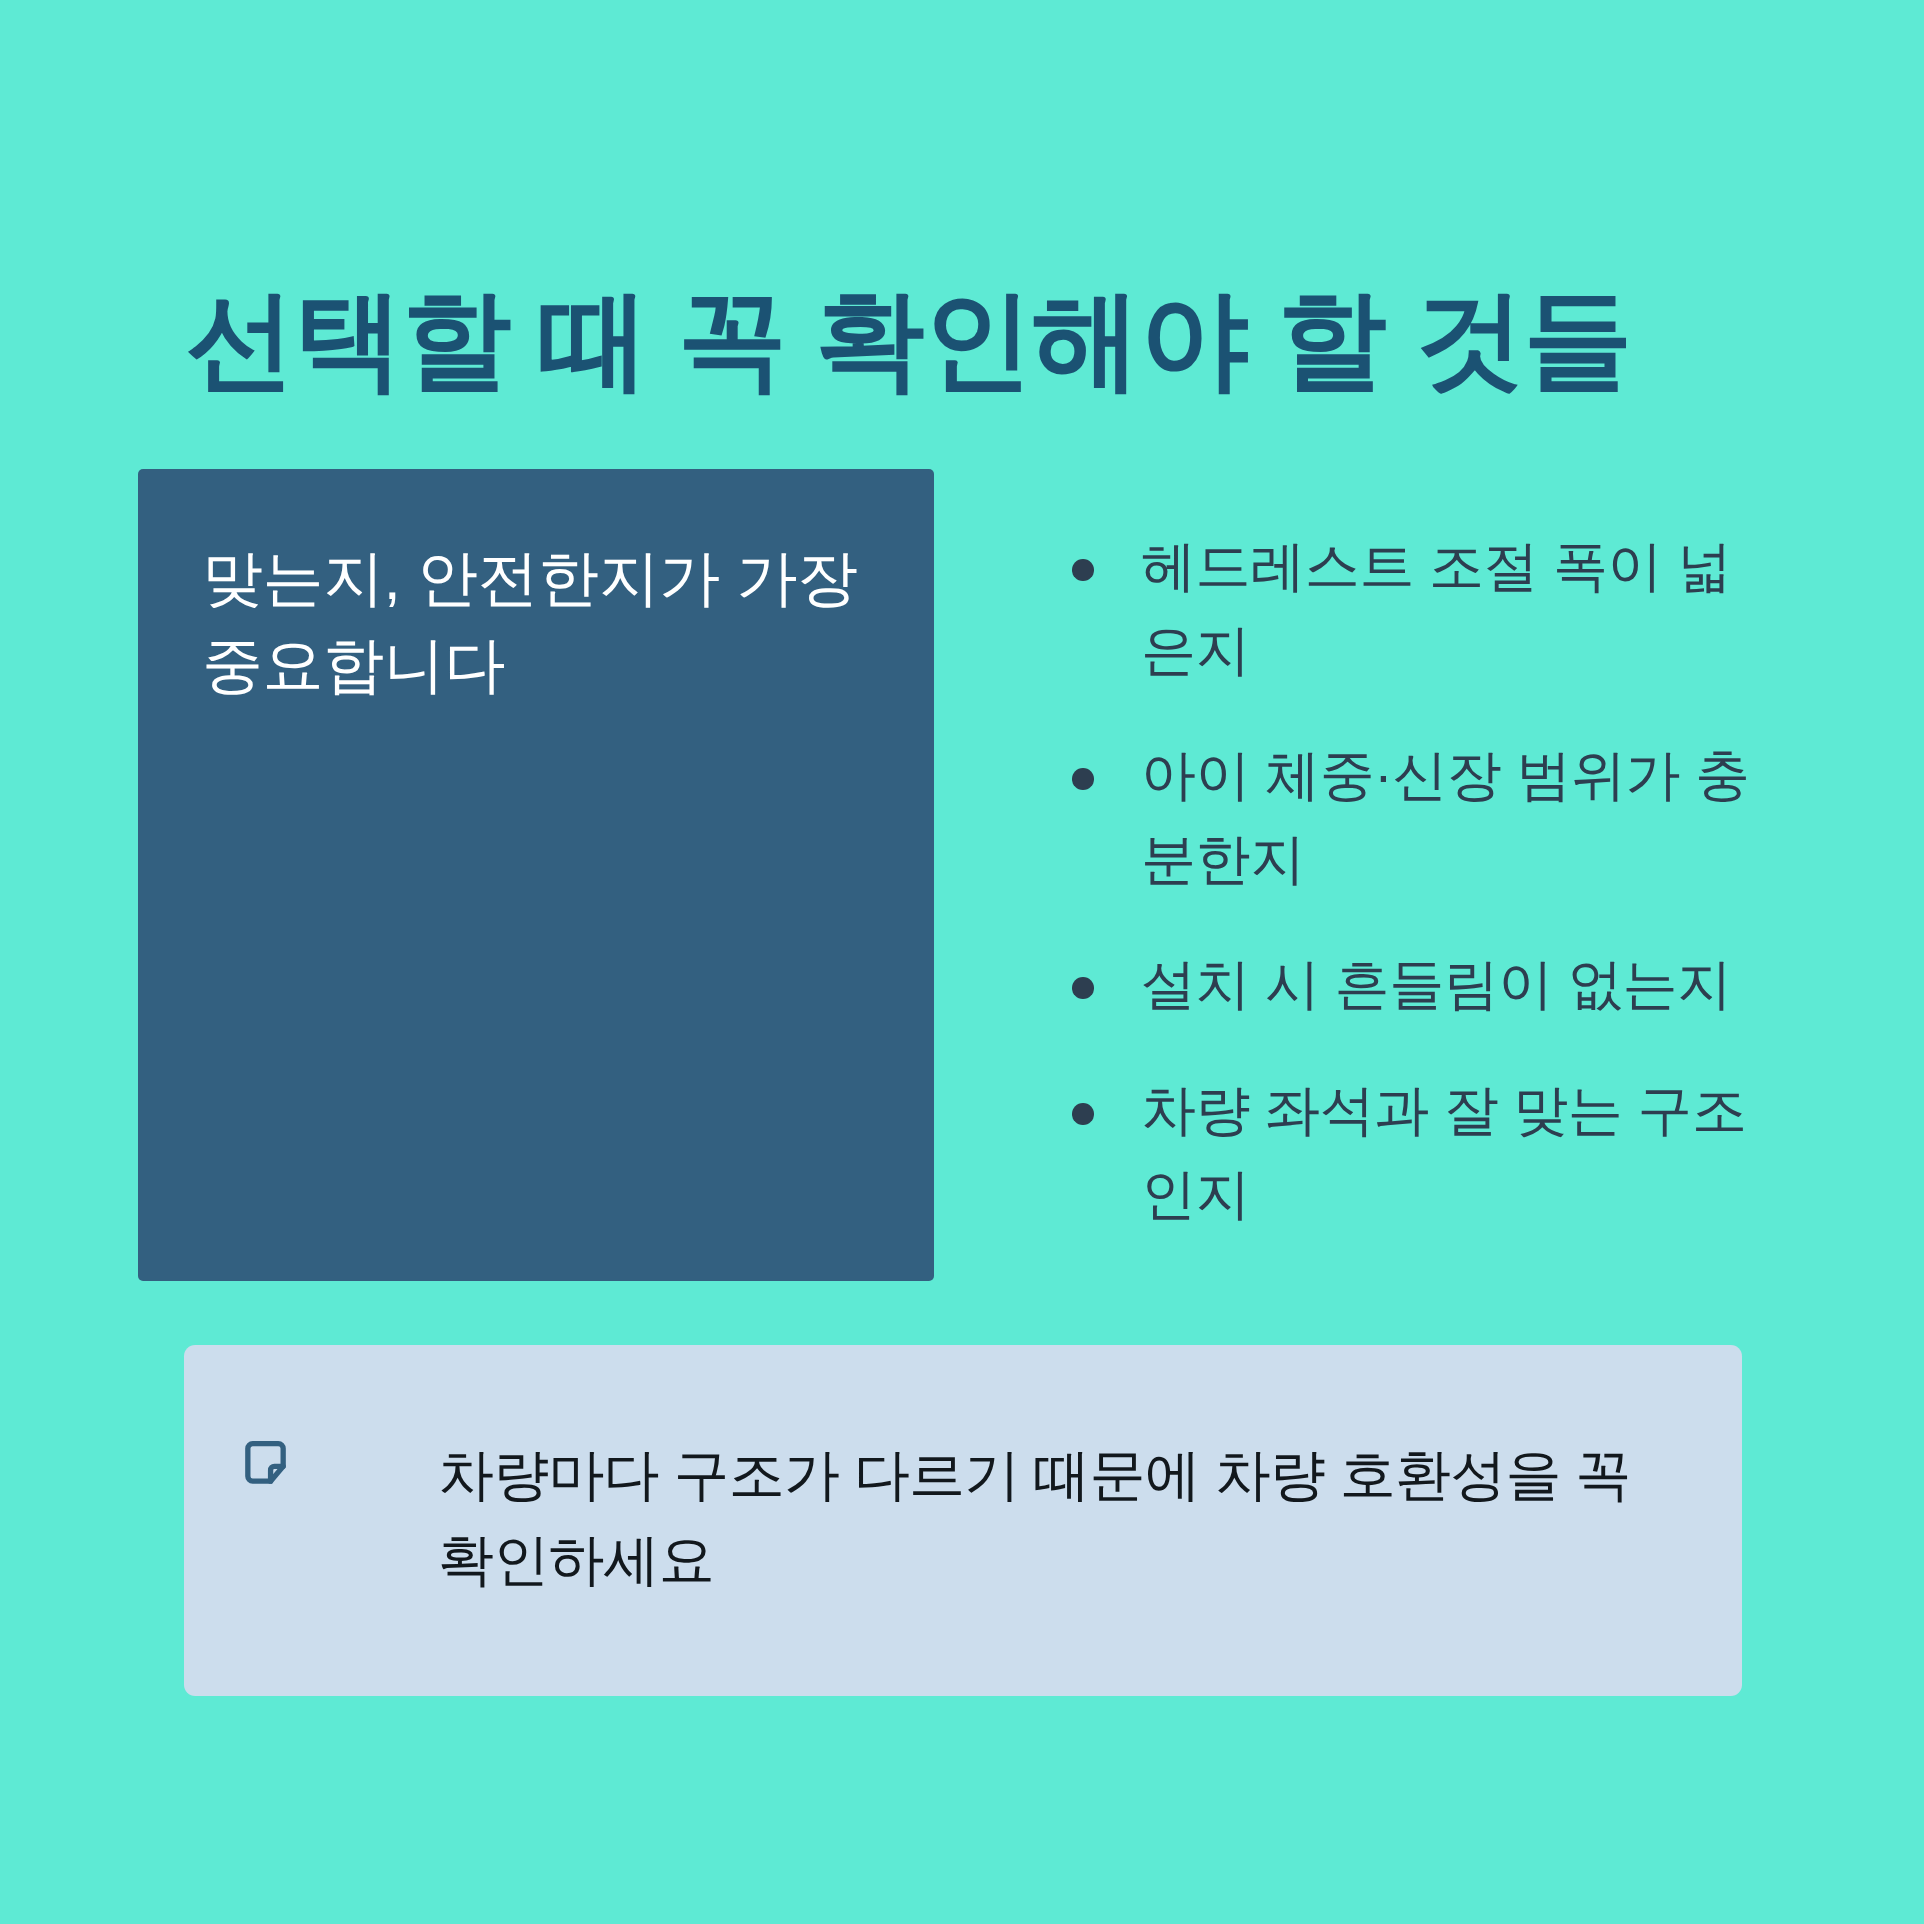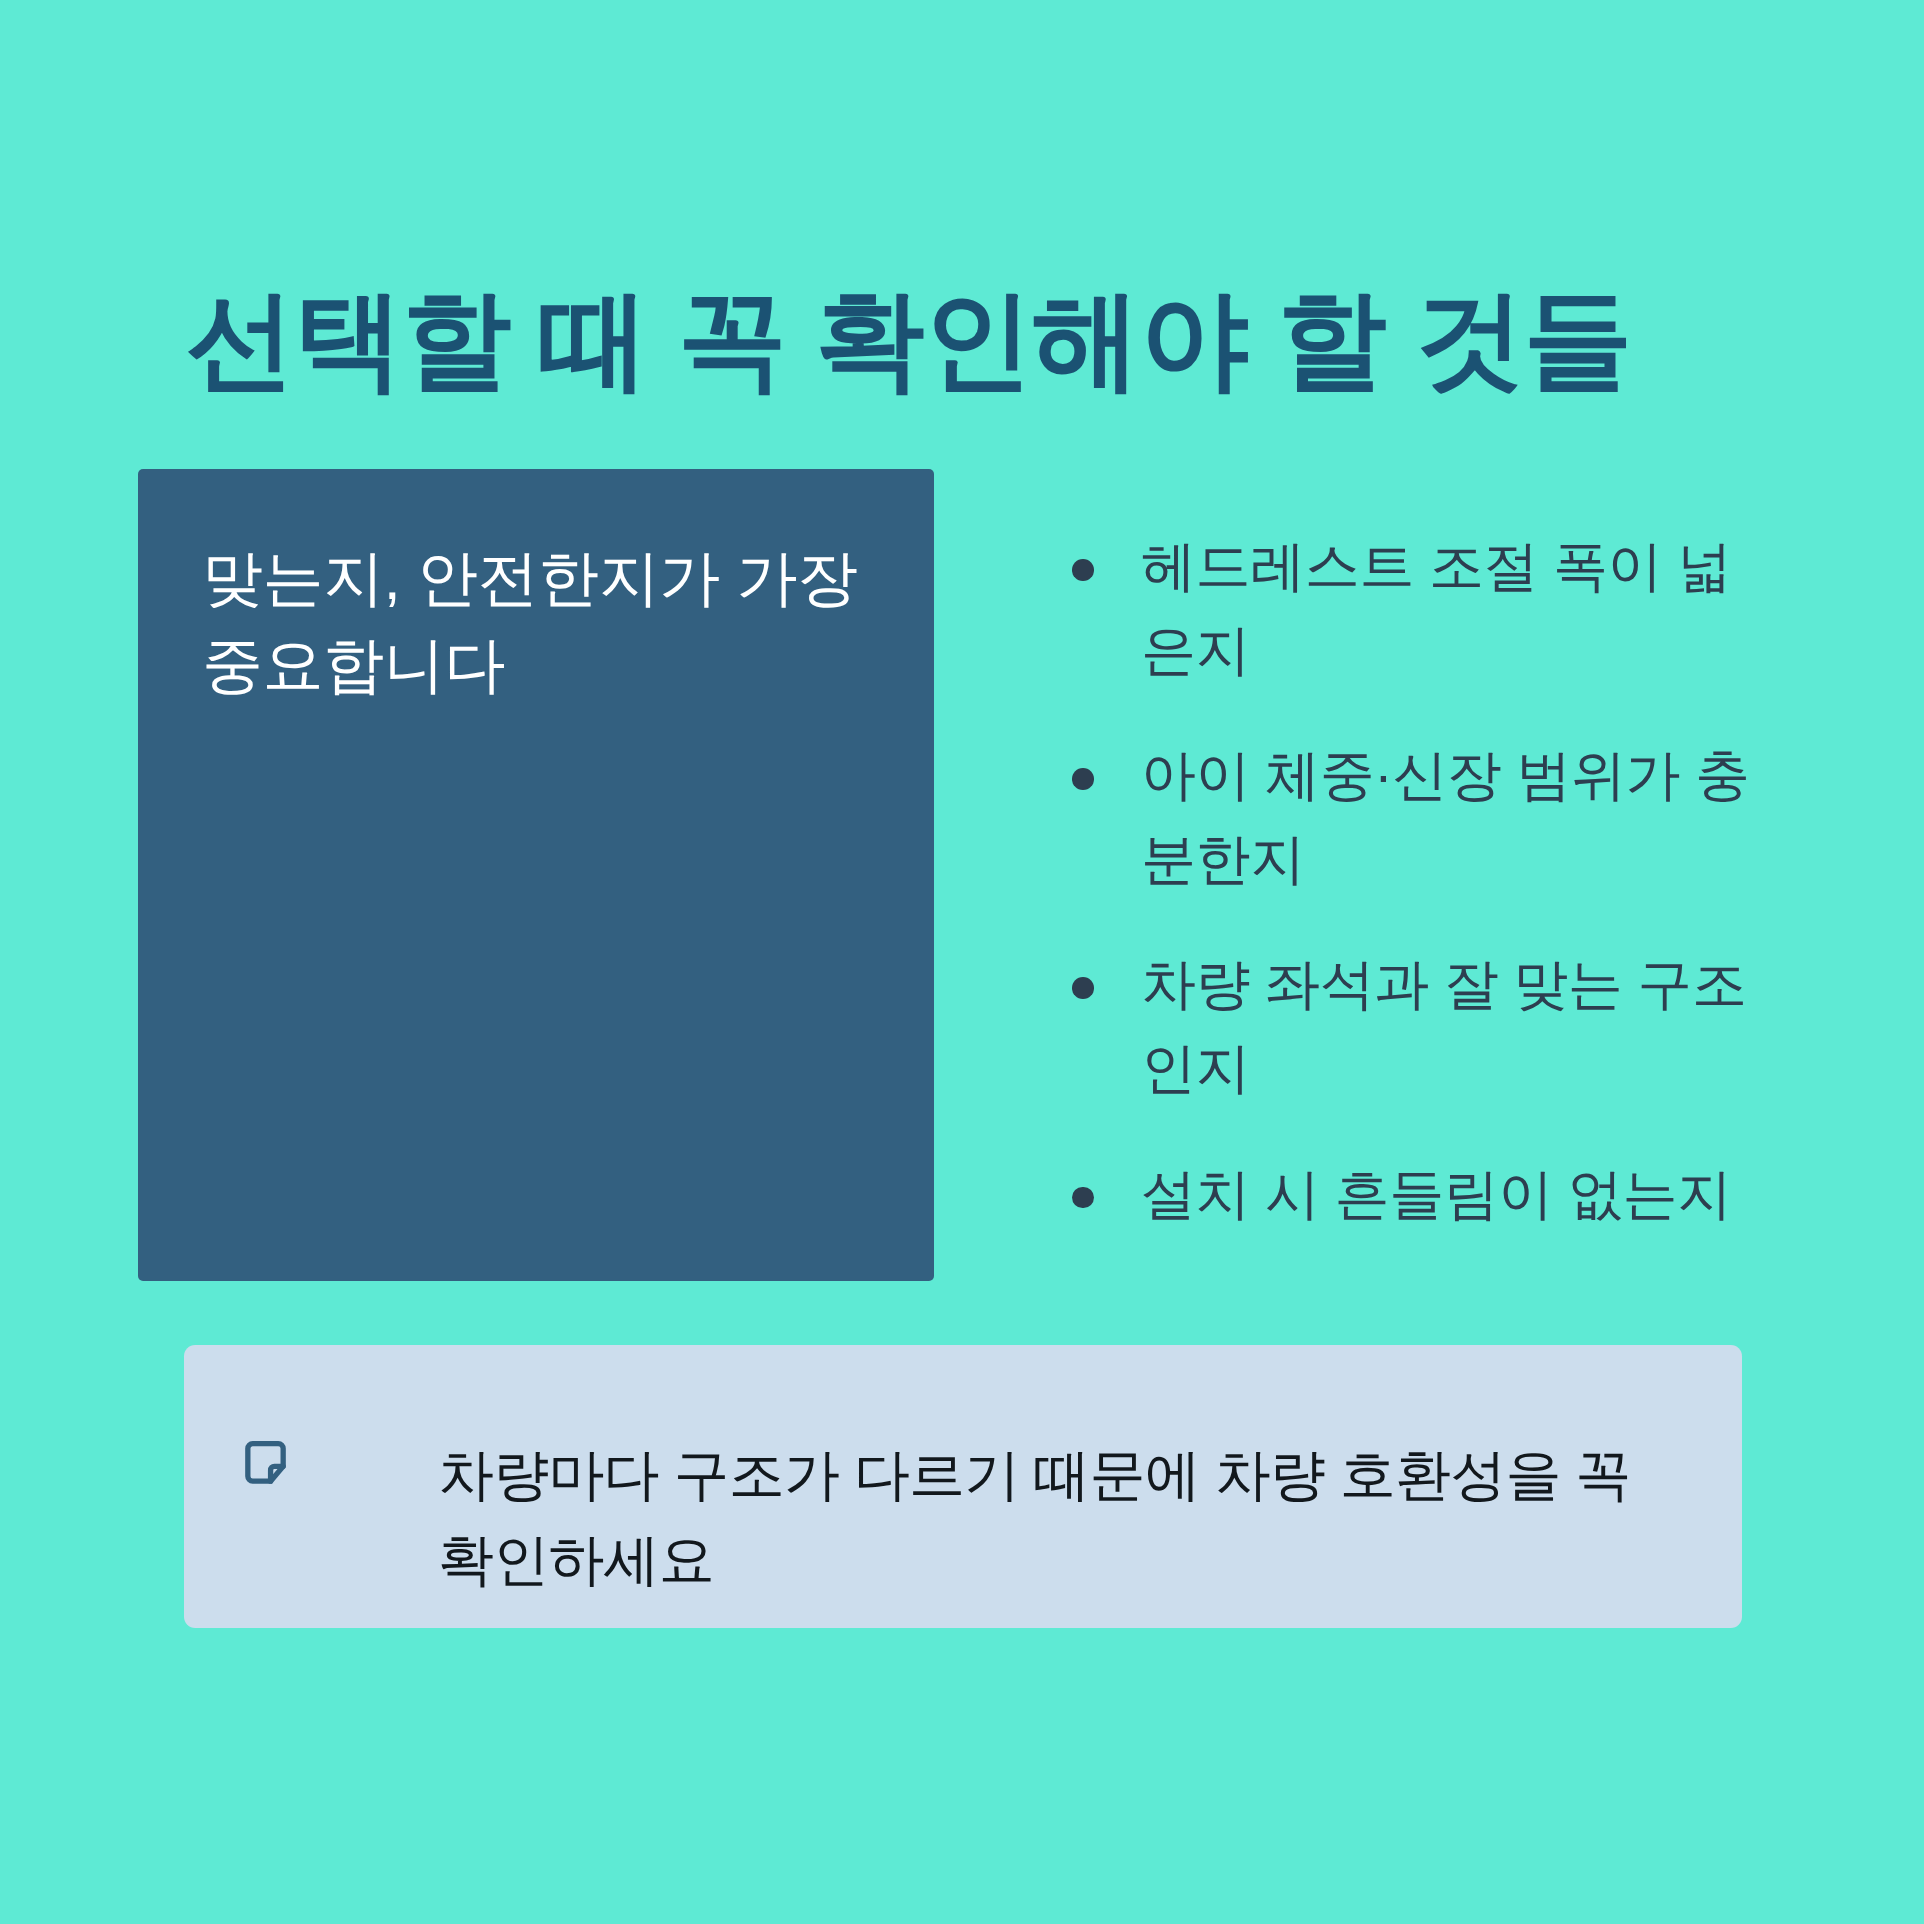--- a/index.html
+++ b/index.html
@@ -91,21 +91,21 @@
     border-radius: 50%;
     background: #2d3e50;
   }
 
   
   .callout {
     position: absolute;
     left: 184px;
     top: 1345px;
     width: 1558px;
-    height: 283px;
+    height: 351px;
     background: #ccdded;
     border-radius: 11.2px;
     box-sizing: border-box;
   }
   .callout-inner {
     position: absolute;
     left: 55px;
     top: 87px;
     right: 56px;
     display: block;
@@ -142,25 +142,25 @@
     <li class="bullet-item">
       <span class="bullet-dot"></span>
       <span>헤드레스트 조절 폭이 넓은지</span>
     </li>
     <li class="bullet-item">
       <span class="bullet-dot"></span>
       <span>아이 체중·신장 범위가 충분한지</span>
     </li>
     <li class="bullet-item">
       <span class="bullet-dot"></span>
-      <span>차량 좌석과 잘 맞는 구조인지</span>
+      <span>설치 시 흔들림이 없는지</span>
     </li>
     <li class="bullet-item">
       <span class="bullet-dot"></span>
-      <span>설치 시 흔들림이 없는지</span>
+      <span>차량 좌석과 잘 맞는 구조인지</span>
     </li>
   </ul>
 
   <div class="callout">
     <div class="callout-inner">
       <span class="callout-icon">
         <svg viewBox="0 0 24 24" width="53" height="53" fill="none" stroke="#336080" stroke-width="2.4" stroke-linecap="round" stroke-linejoin="round">
           <path d="M4 5.2a2.2 2.2 0 0 1 2.2-2.2h11.6A2.2 2.2 0 0 1 20 5.2v8.1L14.3 20H6.2A2.2 2.2 0 0 1 4 17.8z"></path>
           <path d="M20 13.3h-4a1.7 1.7 0 0 0-1.7 1.7V20"></path>
         </svg>

